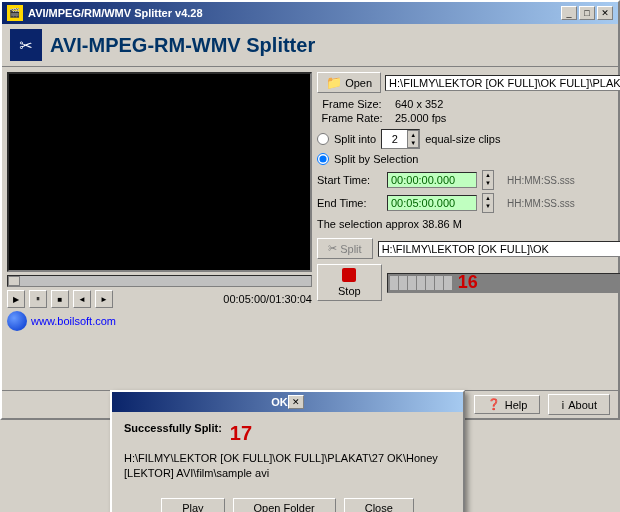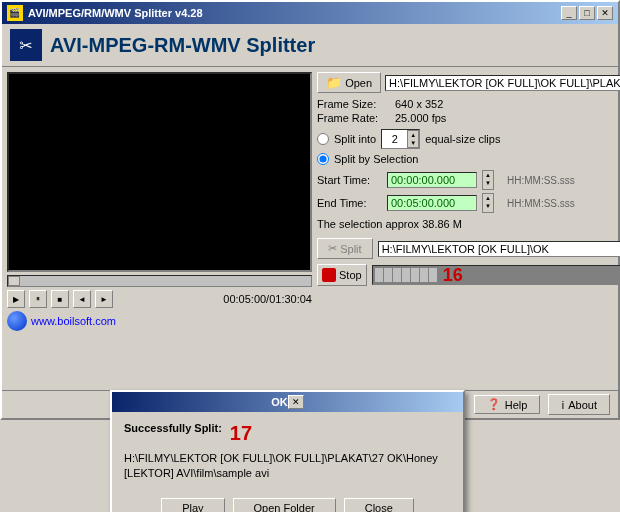--- a/index.html
+++ b/index.html
@@ -235,20 +235,21 @@
 
     .info-row {
       display: flex;
       gap: 8px;
       font-size: 11px;
     }
 
     .info-label {
       color: #000;
       min-width: 70px;
+      text-align: center;
     }
 
     .info-value {
       color: #000;
     }
 
     .info-block {
       display: flex;
       flex-direction: column;
       gap: 2px;
@@ -364,33 +365,34 @@
       white-space: nowrap;
     }
 
     .stop-row {
       display: flex;
       align-items: center;
       gap: 5px;
     }
 
     .stop-btn {
-      padding: 3px 4px;
+      padding: 3px 20px;
       background: #d4d0c8;
       border: 1px solid;
       border-top-color: #ffffff;
       border-left-color: #ffffff;
       border-right-color: #808080;
       border-bottom-color: #808080;
       cursor: pointer;
       font-size: 11px;
       display: flex;
       align-items: center;
       gap: 3px;
       color: #000;
+      flex-direction: column;
     }
 
     .progress-bar-container {
       flex: 1;
       height: 20px;
       background: #808080;
       border: 1px inset #808080;
       display: flex;
       align-items: center;
       padding: 2px;

